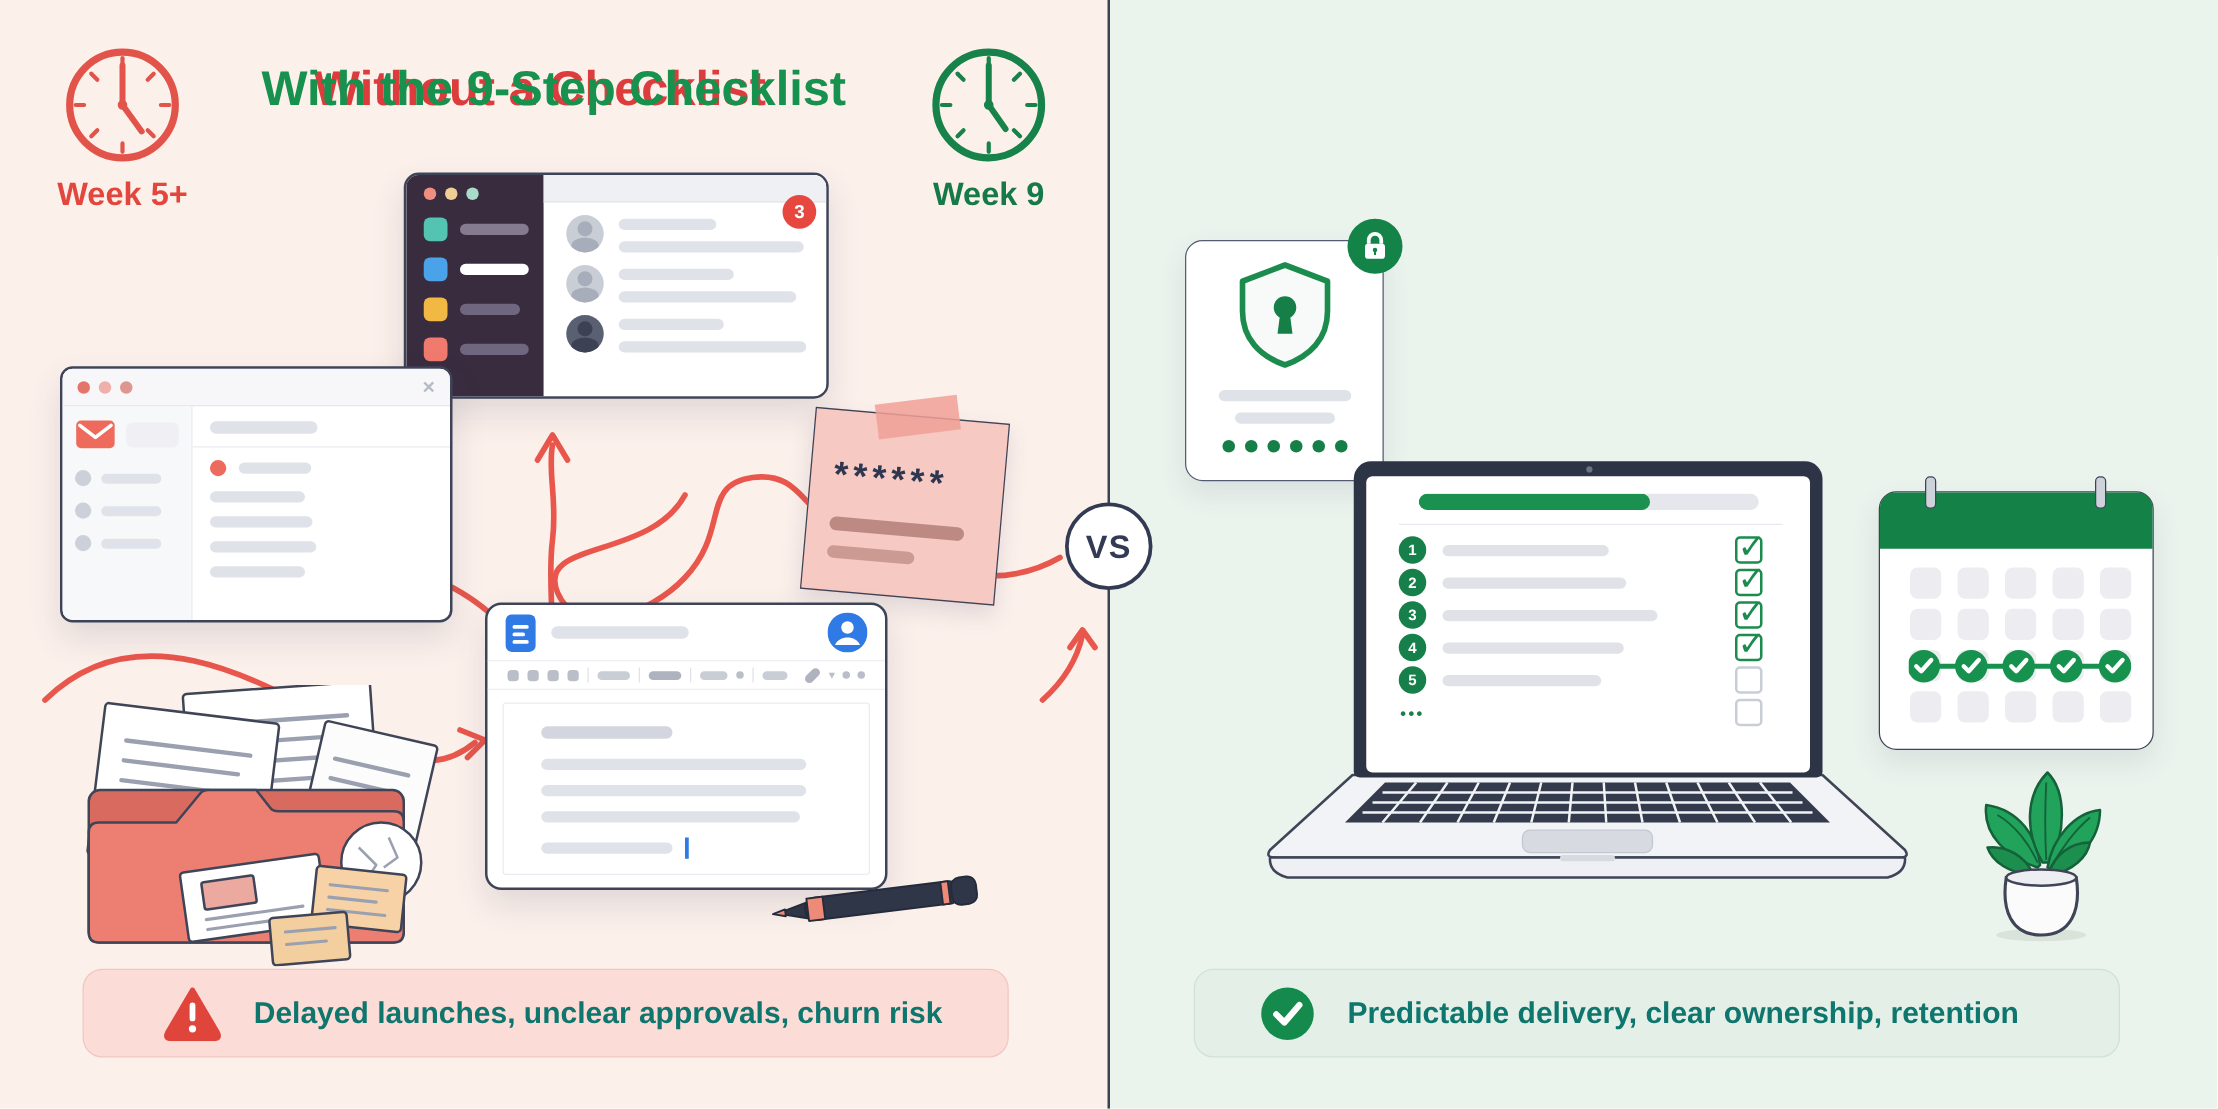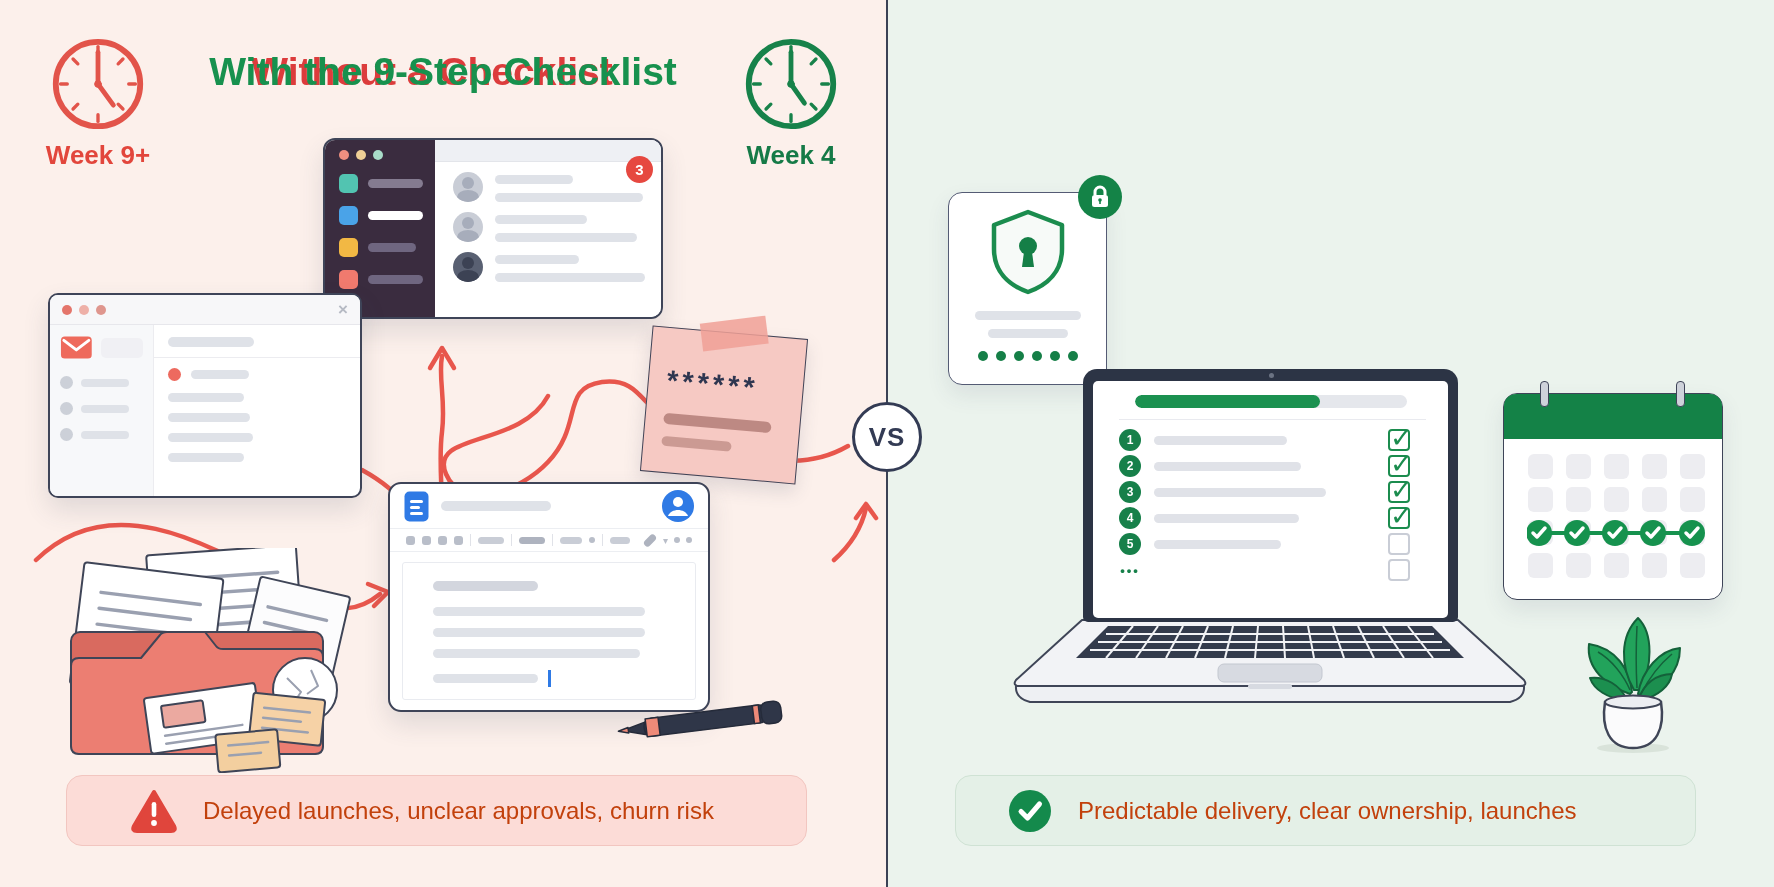--- a/index.html
+++ b/index.html
@@ -67,21 +67,21 @@
   .docs-tools{height:24px;border-top:1px solid #eceef2;border-bottom:1px solid #eceef2;display:flex;align-items:center;gap:7px;padding:0 16px;}
   .blob{width:9px;height:9px;border-radius:3px;background:#b9bec9;}
   .pill{height:7px;border-radius:4px;background:#c9cdd6;}
   .vsep{width:1px;height:12px;background:#e0e2e8;}
   .docs-page{margin:10px 12px;border:1px solid #e9ebf0;border-radius:3px;height:138px;padding:18px 0 0 30px;}
   .cursor{display:inline-block;width:3px;height:17px;background:#2f7ae5;vertical-align:middle;margin-left:10px;}
   
   .banner{position:absolute;top:775px;width:741px;height:71px;border-radius:16px;display:flex;align-items:center;z-index:3;}
   .banner.l{left:66px;background:#fcdcd7;border:1px solid #f2c6c0;}
   .banner.r{left:955px;background:#e4f0e7;border:1px solid #cfe2d4;}
-  .banner .txt{font-size:24px;color:#c2410c;font-weight:400;}
+  .banner .txt{font-size:24px;color:#0f766e;font-weight:700;}
   .banner.l .icon{margin:0 26px 0 64px;}
   .banner.r .icon{margin:0 26px 0 52px;}
   
   .sec-card{position:absolute;left:948px;top:192px;width:159px;height:193px;background:#fff;border:1.5px solid #545b74;
             border-radius:14px;z-index:3;box-shadow:0 10px 22px rgba(60,68,95,.10);padding:16px 0 0 0;text-align:center;}
   .sec-card .bars{margin-top:12px;}
   .sec-card .bar{margin:0 auto 9px auto;height:9px;}
   .sec-dots{display:flex;gap:8px;justify-content:center;margin-top:13px;}
   .sec-dots i{width:10px;height:10px;border-radius:50%;background:#157f47;}
   .lock-badge{position:absolute;right:-16px;top:-18px;width:44px;height:44px;border-radius:50%;background:#148347;
@@ -149,21 +149,21 @@
         <line x1="24" y1="24" x2="29" y2="29"></line>
           <line x1="76" y1="24" x2="71" y2="29"></line>
         <line x1="24" y1="76" x2="29" y2="71"></line>
           <line x1="76" y1="76" x2="71" y2="71"></line>
       </g>
       <line x1="50" y1="50" x2="50" y2="17" stroke-width="5"></line>
       <line x1="50" y1="50" x2="66" y2="72" stroke-width="5"></line>
       <circle cx="50" cy="50" r="3.5" fill="#e2544a"></circle>
     </g>
   </svg>
-  <div class="week l">Week 9+</div>
+  <div class="week l">Week 5+</div>
   <div class="title l">Without a Checklist</div>
 
   <div class="win chat">
     <div class="chat-side">
       <div class="lights">
         <span class="dot" style="background:#ef8f80"></span>
         <span class="dot" style="background:#efcf96"></span>
         <span class="dot" style="background:#a8dcc8"></span>
       </div>
       <div class="chat-row">
@@ -417,21 +417,21 @@
         <line x1="24" y1="24" x2="29" y2="29"></line>
           <line x1="76" y1="24" x2="71" y2="29"></line>
         <line x1="24" y1="76" x2="29" y2="71"></line>
           <line x1="76" y1="76" x2="71" y2="71"></line>
       </g>
       <line x1="50" y1="50" x2="50" y2="17" stroke-width="5"></line>
       <line x1="50" y1="50" x2="64" y2="70" stroke-width="5"></line>
       <circle cx="50" cy="50" r="3.5" fill="#17824a"></circle>
     </g>
   </svg>
-  <div class="week r">Week 4</div>
+  <div class="week r">Week 9</div>
 
   <div class="sec-card">
     <div class="lock-badge">
       <svg width="22" height="24" viewBox="0 0 22 24">
         <path d="M6 10 V7 a5 5 0 0 1 10 0 V10" fill="none" stroke="#fff" stroke-width="3"></path>
         <rect x="3" y="10" width="16" height="12" rx="2.5" fill="#fff"></rect>
         <circle cx="11" cy="15" r="1.8" fill="#148347"></circle>
           <rect x="10.2" y="15" width="1.6" height="4" fill="#148347"></rect>
       </svg>
     </div>
@@ -579,15 +579,15 @@
     </g>
     <path d="M37 96 L93 96 C97 122 89 142 65 142 C41 142 33 122 37 96 Z" fill="#fbfbfc" stroke="#3f4557" stroke-width="2.5"></path>
     <ellipse cx="65" cy="96" rx="28" ry="6.5" fill="#eceef2" stroke="#3f4557" stroke-width="2"></ellipse>
   </svg>
 
   <div class="banner r">
     <svg class="icon" width="44" height="44" viewBox="0 0 44 44">
       <circle cx="22" cy="22" r="21" fill="#148a4c"></circle>
       <path d="M13 22.5 L19.5 29 L31.5 15" stroke="#fff" stroke-width="5" fill="none" stroke-linecap="round" stroke-linejoin="round"></path>
     </svg>
-    <span class="txt">Predictable delivery, clear ownership, launches</span>
+    <span class="txt">Predictable delivery, clear ownership, retention</span>
   </div>
 </div>
 
 </body></html>

